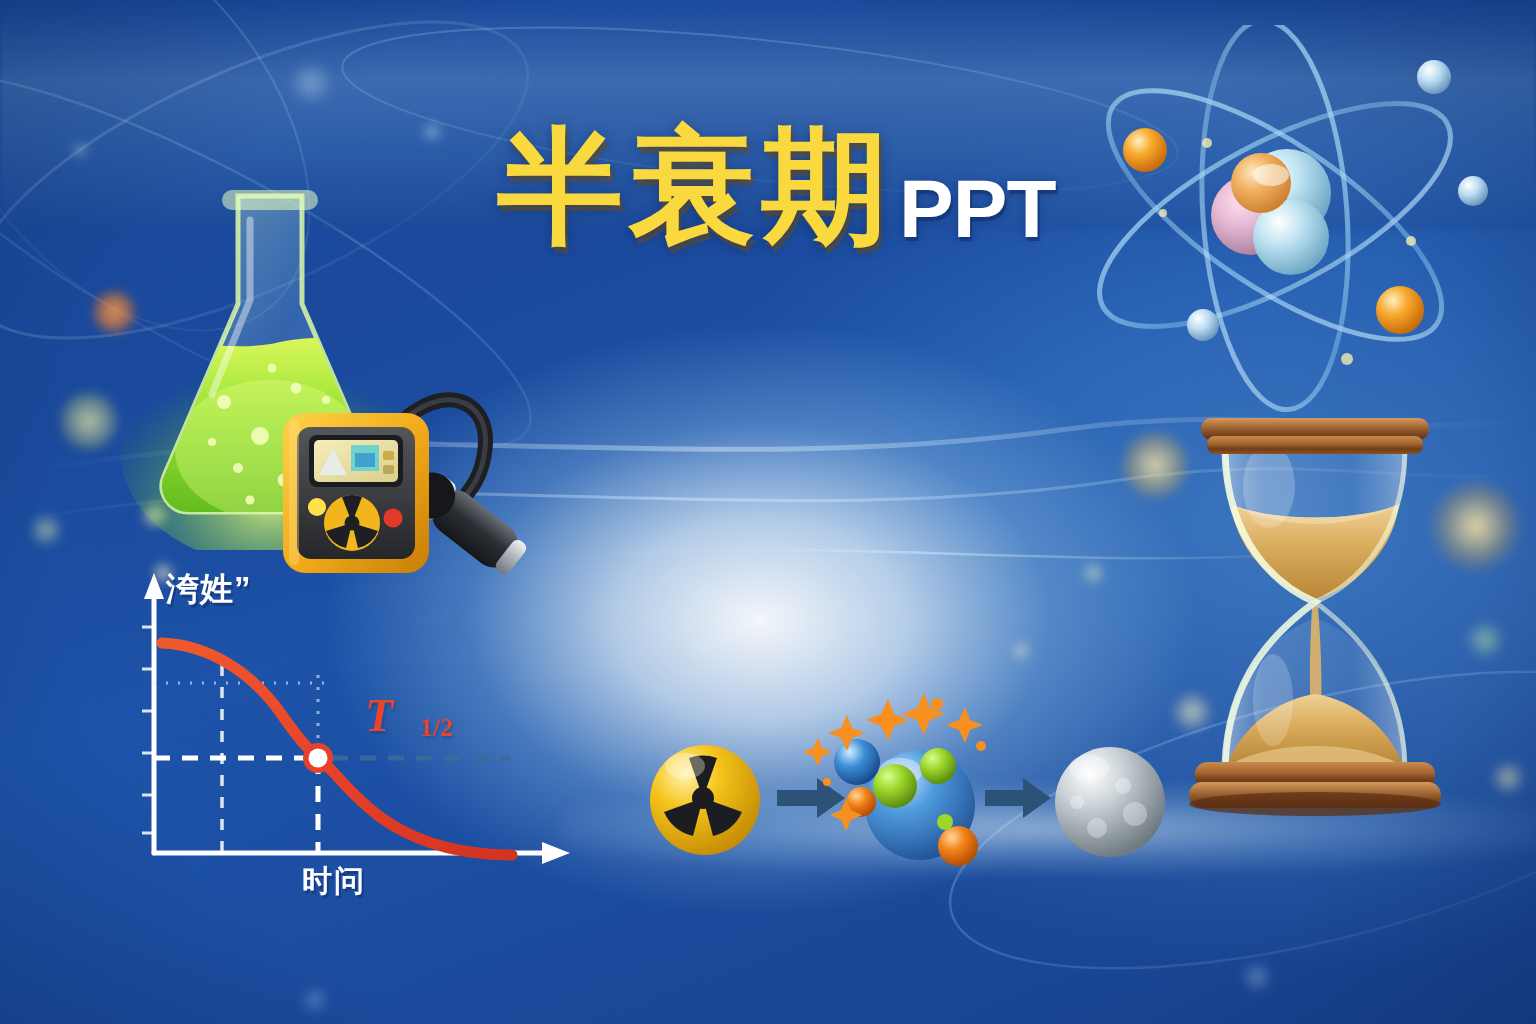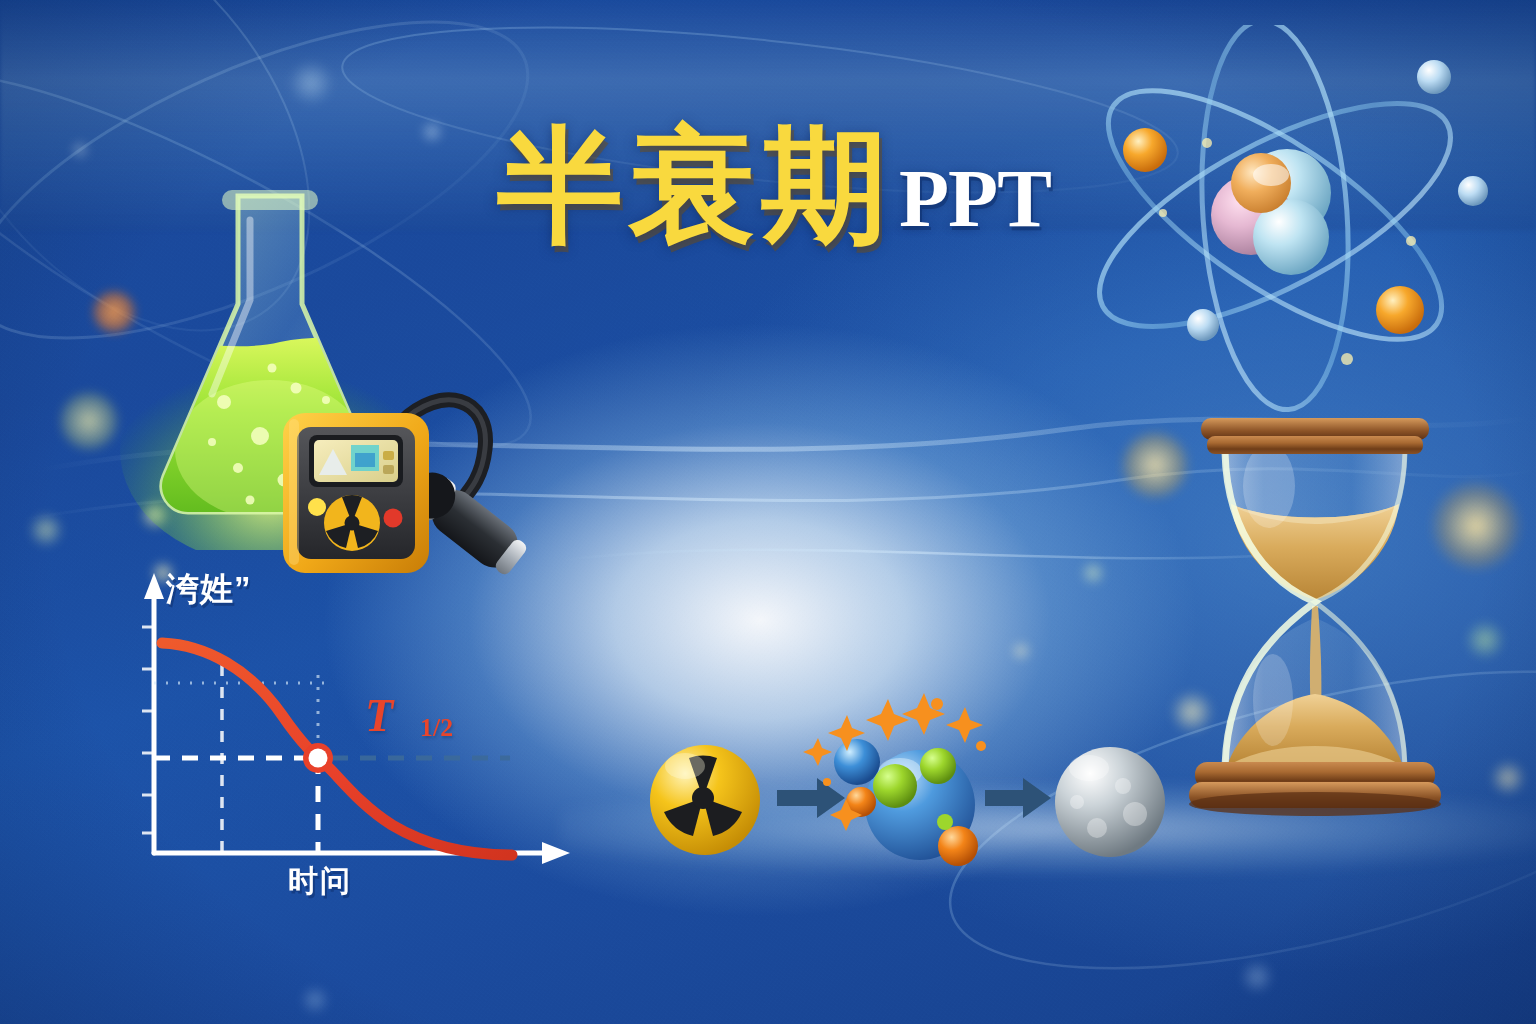--- a/index.html
+++ b/index.html
@@ -43,40 +43,40 @@
   
   .bokeh{position:absolute;border-radius:50%;pointer-events:none;filter:blur(5px);}
 
   
   .title-block{position:absolute;left:497px;top:118px;width:720px;z-index:40;}
   .t-line1{
     font-size:112px;line-height:1.0;font-weight:700;color:#ffffff;
     letter-spacing:8px;
     text-shadow:3px 5px 0 rgba(12,44,104,.55), 0 2px 10px rgba(8,32,84,.5);
   }
-  .t-line2-wrap{display:flex;align-items:flex-end;margin-top:6px;font-family:Liberation Serif, serif;}
+  .t-line2-wrap{display:flex;align-items:flex-end;margin-top:6px;}
   .t-line2{
     font-size:126px;line-height:1.0;font-weight:700;color:#f9d93e;
     letter-spacing:6px;
     text-shadow:3px 6px 0 rgba(120,78,8,.45), 0 3px 12px rgba(10,34,86,.5);
   }
   .t-ppt{
     font-size:82px;line-height:1;font-weight:700;color:#ffffff;
-    letter-spacing:-1px;margin-left:6px;margin-bottom:10px;
+    letter-spacing:-1px;margin-left:6px;
     text-shadow:2px 4px 0 rgba(12,44,104,.5), 0 2px 8px rgba(8,32,84,.45);
   }
 
   
   .chart-wrap{position:absolute;left:110px;top:565px;width:500px;height:360px;z-index:30;}
   .axis-label-y{
     position:absolute;left:56px;top:2px;color:#fff;font-size:33px;font-weight:700;
     text-shadow:2px 3px 0 rgba(12,44,104,.5);letter-spacing:1px;
   }
   .axis-label-x{
-    position:absolute;left:178px;top:296px;color:#fff;font-size:30px;font-weight:700;
+    position:absolute;left:192px;top:296px;color:#fff;font-size:30px;font-weight:700;
     text-shadow:2px 3px 0 rgba(12,44,104,.5);letter-spacing:2px;
   }
   .t-half{
     position:absolute;left:255px;top:124px;color:#e8452b;
     font-family:"Liberation Serif","DejaVu Serif",serif;
     font-style:italic;font-weight:700;font-size:46px;
     text-shadow:1px 2px 3px rgba(10,40,90,.35);
   }
   .t-half sub{font-size:.56em;font-style:normal;font-weight:700;vertical-align:-.18em;letter-spacing:0px;margin-left:27px;}
 

